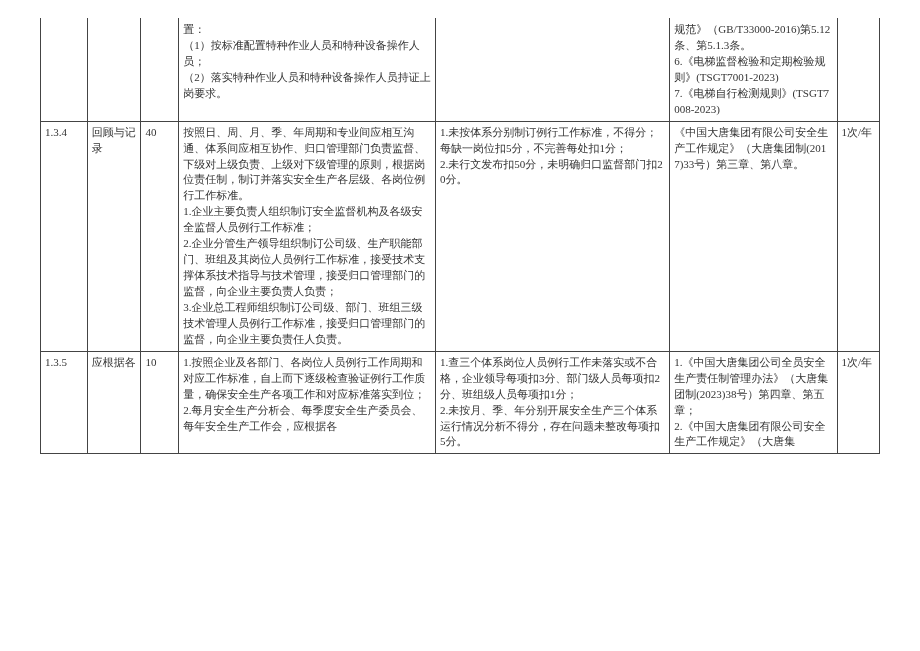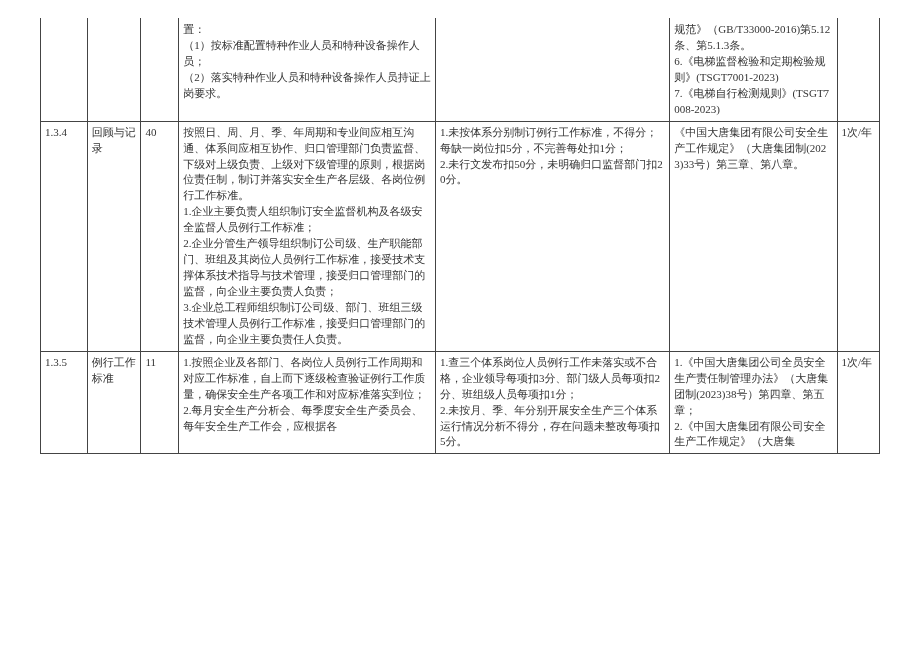--- a/index.html
+++ b/index.html
@@ -65,28 +65,28 @@
       <td class="no-top">规范》（GB/T33000-2016)第5.12条、第5.1.3条。<br>6.《电梯监督检验和定期检验规则》(TSGT7001-2023)<br>7.《电梯自行检测规则》(TSGT7008-2023)</td>
       <td class="no-top"></td>
     </tr>
 
     <tr>
       <td>1.3.4</td>
       <td>回顾与记录</td>
       <td>40</td>
       <td>按照日、周、月、季、年周期和专业间应相互沟通、体系间应相互协作、归口管理部门负责监督、下级对上级负责、上级对下级管理的原则，根据岗位责任制，制订并落实安全生产各层级、各岗位例行工作标准。<br>1.企业主要负责人组织制订安全监督机构及各级安全监督人员例行工作标准；<br>2.企业分管生产领导组织制订公司级、生产职能部门、班组及其岗位人员例行工作标准，接受技术支撑体系技术指导与技术管理，接受归口管理部门的监督，向企业主要负责人负责；<br>3.企业总工程师组织制订公司级、部门、班组三级技术管理人员例行工作标准，接受归口管理部门的监督，向企业主要负责任人负责。</td>
       <td>1.未按体系分别制订例行工作标准，不得分；每缺一岗位扣5分，不完善每处扣1分；<br>2.未行文发布扣50分，未明确归口监督部门扣20分。</td>
-      <td>《中国大唐集团有限公司安全生产工作规定》（大唐集团制(2023)33号）第三章、第八章。</td>
+      <td>《中国大唐集团有限公司安全生产工作规定》（大唐集团制(2017)33号）第三章、第八章。</td>
       <td>1次/年</td>
     </tr>
 
     <tr>
       <td>1.3.5</td>
-      <td>例行工作标准</td>
-      <td>11</td>
+      <td>应根据各</td>
+      <td>10</td>
       <td>1.按照企业及各部门、各岗位人员例行工作周期和对应工作标准，自上而下逐级检查验证例行工作质量，确保安全生产各项工作和对应标准落实到位；<br>2.每月安全生产分析会、每季度安全生产委员会、每年安全生产工作会，应根据各</td>
       <td>1.查三个体系岗位人员例行工作未落实或不合格，企业领导每项扣3分、部门级人员每项扣2分、班组级人员每项扣1分；<br>2.未按月、季、年分别开展安全生产三个体系运行情况分析不得分，存在问题未整改每项扣5分。</td>
       <td>1.《中国大唐集团公司全员安全生产责任制管理办法》（大唐集团制(2023)38号）第四章、第五章；<br>2.《中国大唐集团有限公司安全生产工作规定》（大唐集</td>
       <td>1次/年</td>
     </tr>
 
   </tbody>
     </table>
 </div>
 

